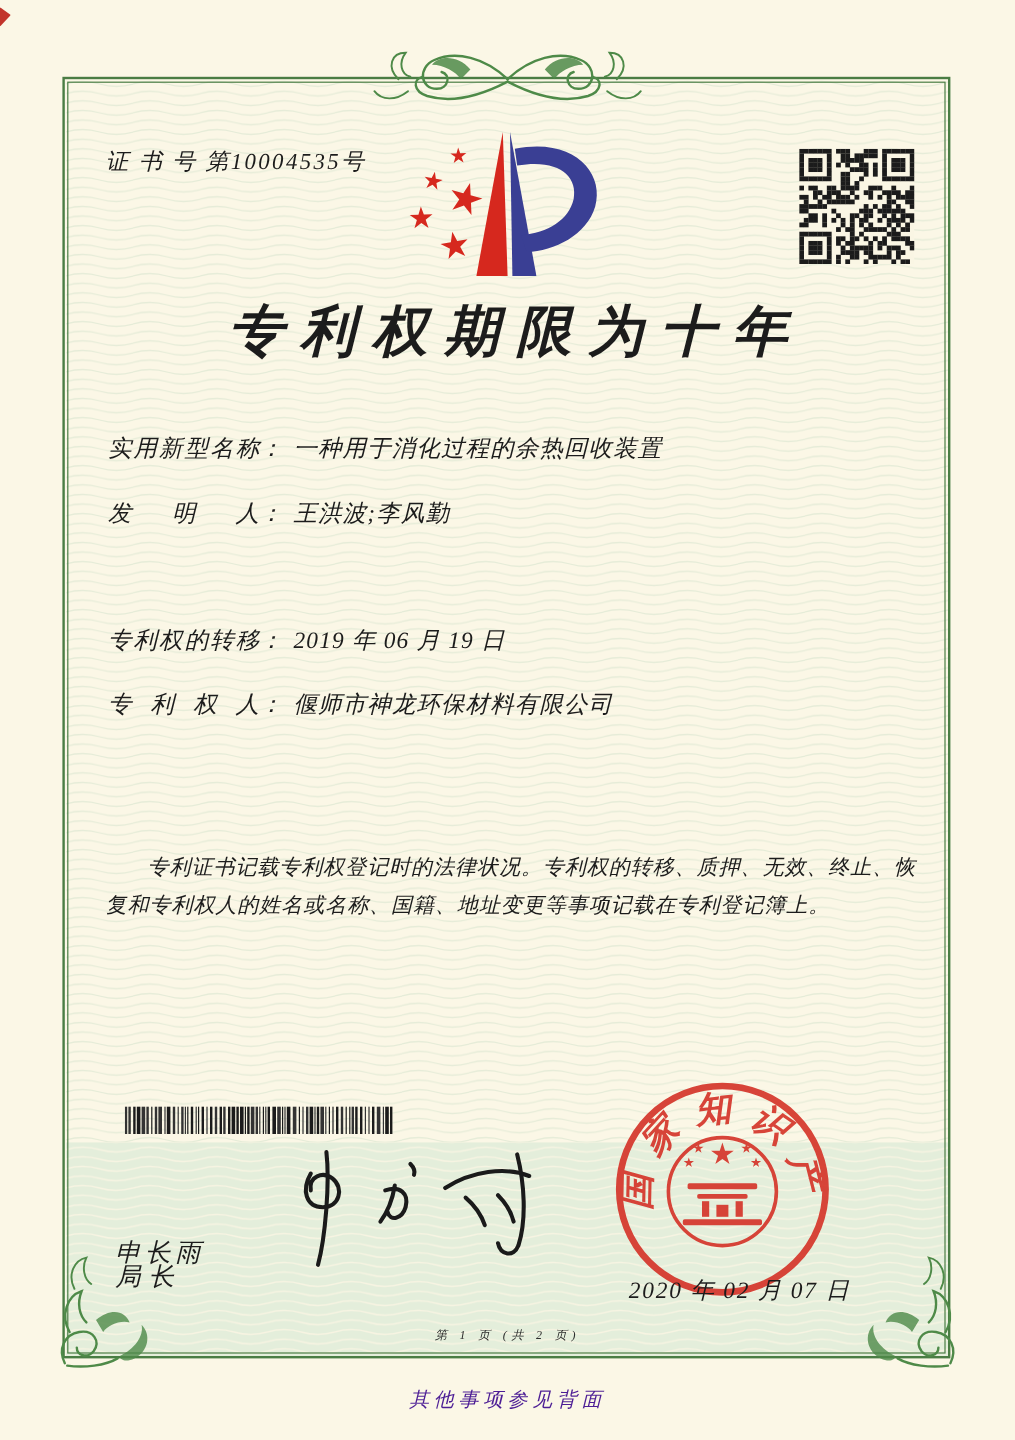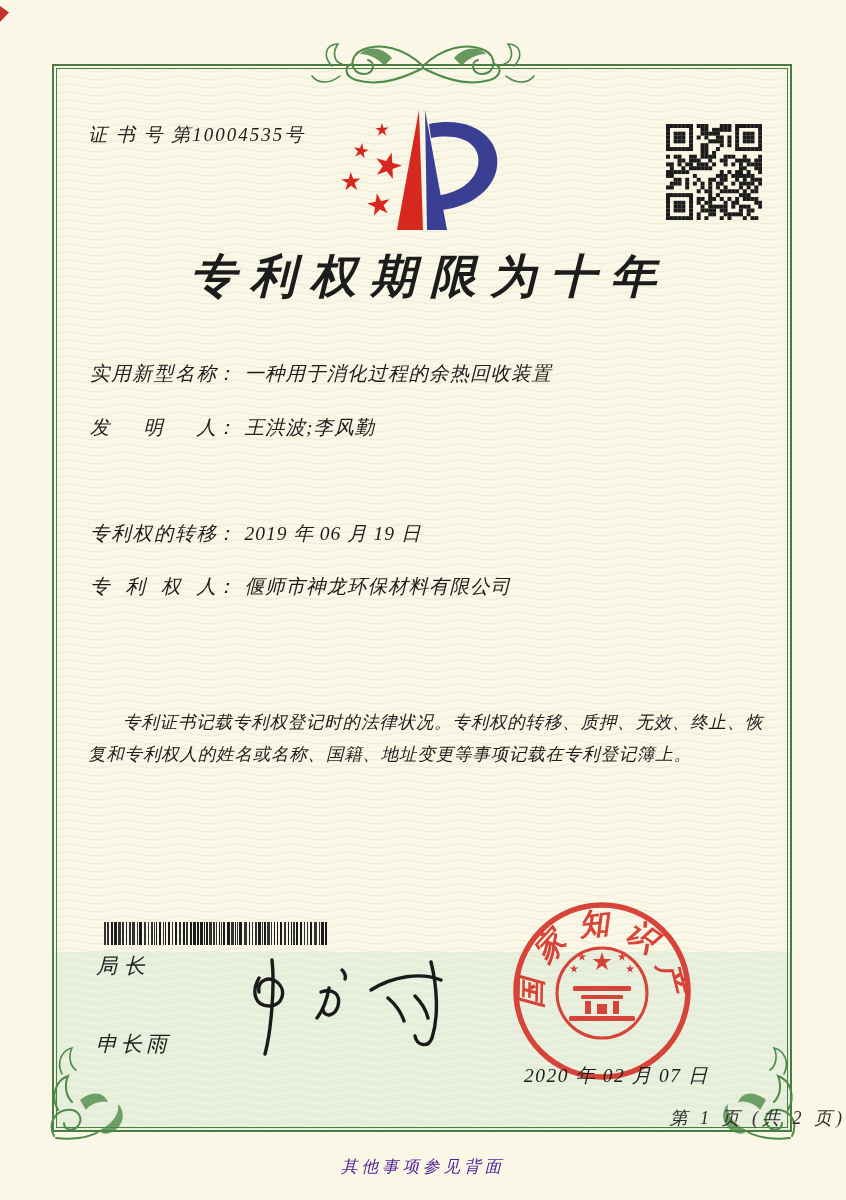--- a/index.html
+++ b/index.html
@@ -21,27 +21,27 @@
   .r1{top:360px}.r2{top:414px}.r3{top:467px}.r4{top:520px}.r5{top:573px}.r6{top:626px}.r7{top:678px}
   .flabel{display:inline-block;width:126px;text-align:justify;text-align-last:justify;vertical-align:bottom;}
   .fcolon{margin-right:9px;}
   .fvalue{letter-spacing:1px;}
   .grant{margin-left:26px;}
   .grant .fcolon{margin-right:6px;}
   .paras{position:absolute;left:88px;top:706px;width:684px;font-size:17.5px;
          line-height:1.84;letter-spacing:0.8px;}
   .paras p{margin:0;text-indent:2em;}
   .barcode{position:absolute;left:104px;top:922px;}
-  .signoff-role{position:absolute;left:96px;top:952px;font-size:21px;letter-spacing:7px;}
+  .signoff-role{position:absolute;left:96px;top:1050px;font-size:21px;letter-spacing:7px;}
   .signoff-name{position:absolute;left:96px;top:1030px;font-size:21px;letter-spacing:4px;}
   .signature{position:absolute;left:225px;top:948px;}
   .seal{position:absolute;left:507px;top:896px;opacity:.93;}
   .seal-date{position:absolute;left:524px;top:1062px;font-size:19.5px;letter-spacing:1.5px;z-index:4;}
-  .page-info{position:absolute;left:0;top:1106px;width:100%;text-align:right;
-             font-size:18px;letter-spacing:4px;color:#2c2c2c;}
+  .page-info{position:absolute;left:0;top:1106px;width:100%;text-align:center;
+             font-size:10px;letter-spacing:4px;color:#2c2c2c;}
   .back-note{position:absolute;left:0;top:1156px;width:100%;text-align:center;
              font-size:16.5px;letter-spacing:4px;color:#4c1d95;}
 </style>
 </head>
 <body>
 
 <div class="page">
 
   <svg class="bg-svg" width="736" height="1064">
     <defs>

